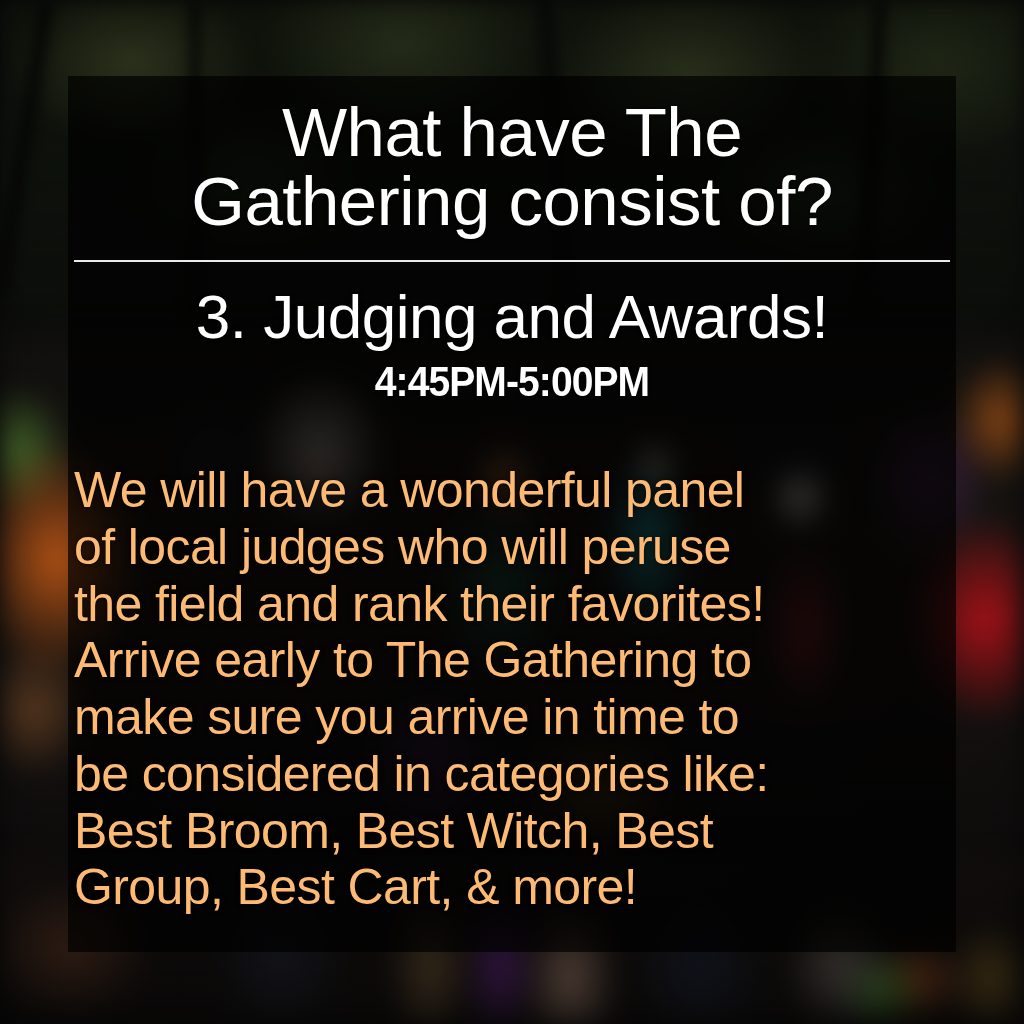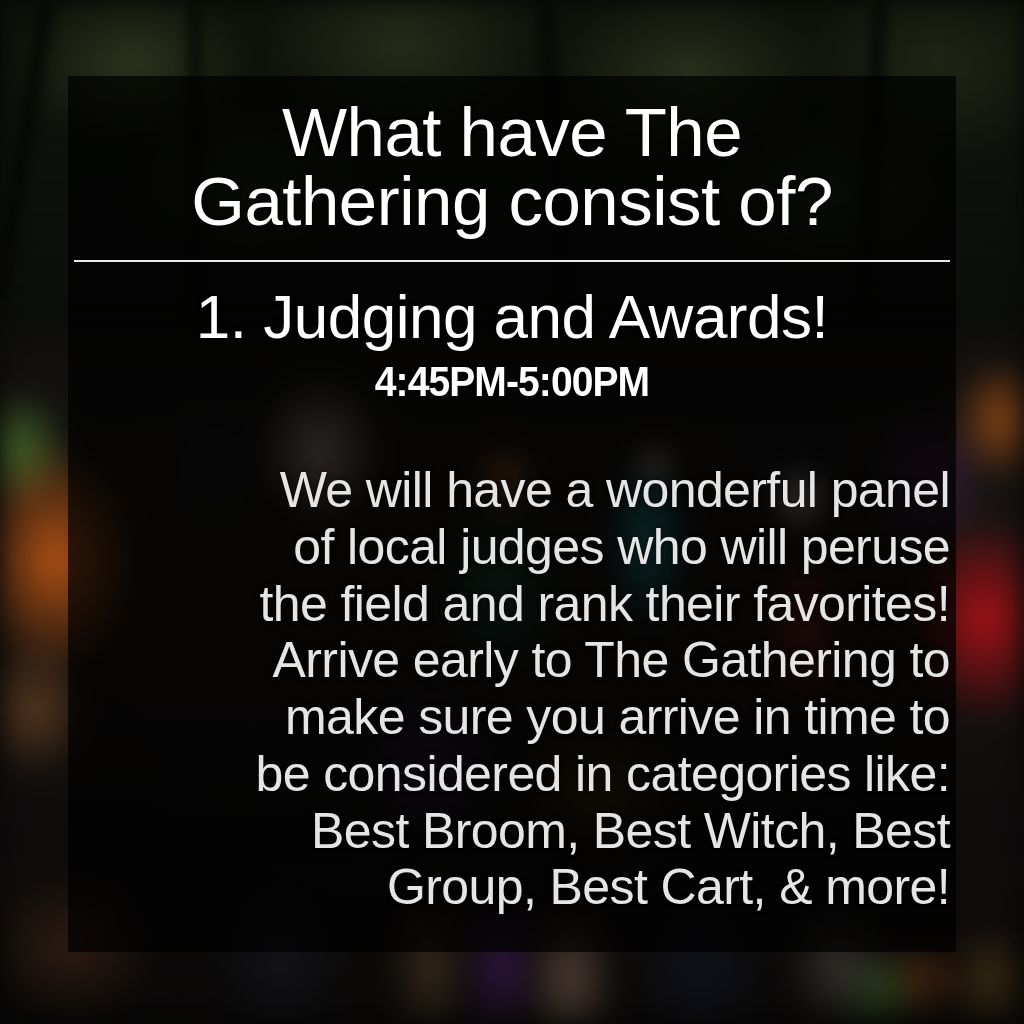--- a/index.html
+++ b/index.html
@@ -153,22 +153,22 @@
     line-height:1.0;
     font-weight:700;
     letter-spacing:-1px;
     transform:scaleX(.93);
     margin-top:12px;
     text-shadow:0 0 4px rgba(0,0,0,.6);
   }
 
   .body-copy {
     width:100%;
-    text-align:right;
-    color:#e5e5e5;
+    text-align:left;
+    color:#fdba74;
     font-size:50px;
     line-height:1.135;
     font-weight:400;
     letter-spacing:-0.6px;
     margin-top:59px;
     white-space:pre-line;
     text-shadow:0 0 5px rgba(0,0,0,.6);
   }
 </style>
 </head>
@@ -187,21 +187,21 @@
     <div class="bg-vignette"></div>
   </div>
 
   <div id="panel">
 
     <div class="title">What have The
 Gathering consist of?</div>
 
     <div class="divider"></div>
 
-    <div class="heading">1. Judging and Awards!</div>
+    <div class="heading">3. Judging and Awards!</div>
 
     <div class="time">4:45PM-5:00PM</div>
 
     <div class="body-copy">We will have a wonderful panel
 of local judges who will peruse
 the field and rank their favorites!
 Arrive early to The Gathering to
 make sure you arrive in time to
 be considered in categories like:
 Best Broom, Best Witch, Best

